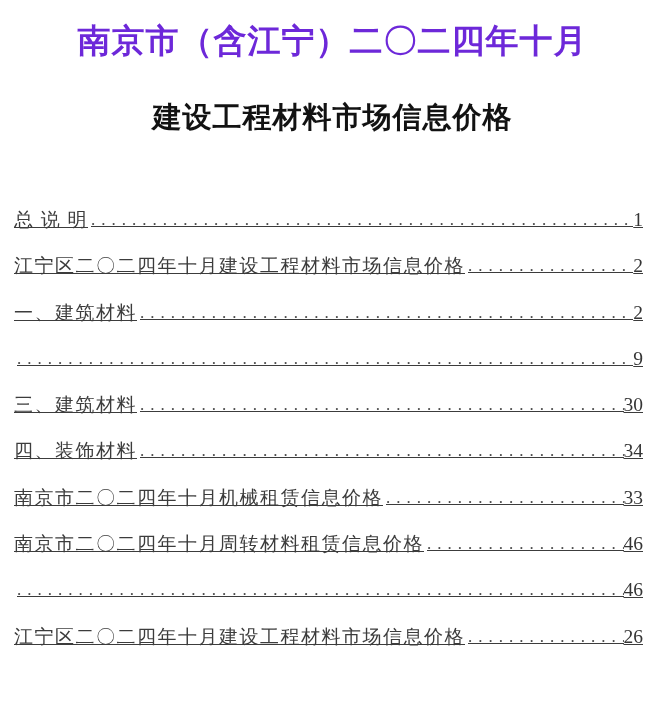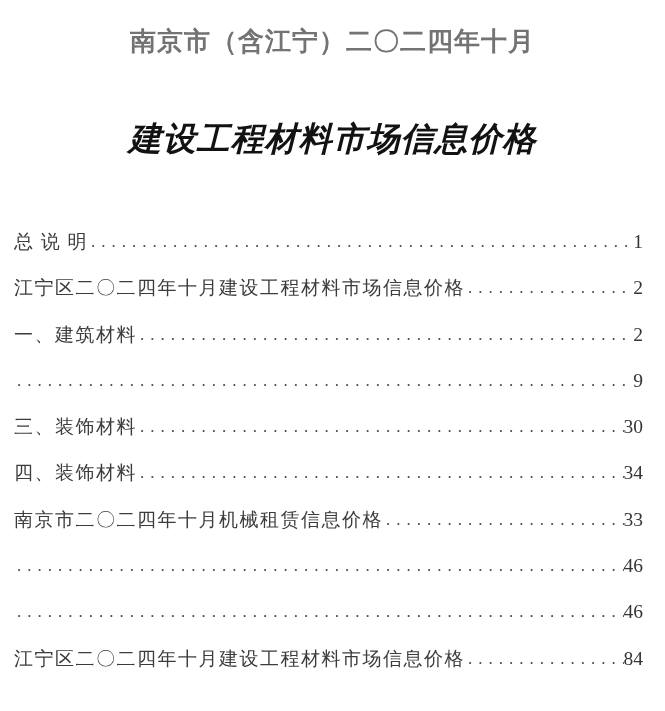--- a/index.html
+++ b/index.html
@@ -13,47 +13,47 @@
     overflow: hidden;
     font-family: "Liberation Serif", serif;
   }
   .title-block {
     text-align: center;
     padding-top: 23px;
   }
   .doc-title-line1 {
     font-family: "Liberation Sans", sans-serif;
     font-weight: bold;
-    font-size: 26px;
+    font-size: 33px;
     line-height: 36px;
     letter-spacing: 1px;
-    color: #737373;
+    color: #6d28d9;
     text-align: center;
   }
   .doc-title-line2 {
-    margin-top: 61px;
+    margin-top: 39px;
     font-family: "Liberation Sans", sans-serif;
     font-weight: bold;
-    font-size: 33px;
+    font-size: 29px;
     line-height: 38px;
     letter-spacing: 1px;
     color: #121212;
-    font-style: italic;
   }
   .toc {
     margin-top: 61px;
     padding: 0 22px 0 14px;
   }
   .toc-row {
     display: flex;
     align-items: flex-start;
     height: 46.3px;
     line-height: 46.3px;
     font-size: 19px;
     color: #3c3c3c;
+    text-decoration: underline;
   }
   .toc-label {
     white-space: nowrap;
     letter-spacing: 1.5px;
     color: #3c3c3c;
   }
   .toc-dots {
     flex: 1;
     overflow: hidden;
     white-space: nowrap;
@@ -95,46 +95,47 @@
     <span class="toc-dots">......................................................................................................................................................</span>
     <span class="toc-page">2</span>
   </div>
 
   <div class="toc-row">
     <span class="toc-dots">......................................................................................................................................................</span>
     <span class="toc-page">9</span>
   </div>
 
   <div class="toc-row">
-    <span class="toc-label">三、装饰材料</span>
+    <span class="toc-label">三、建筑材料</span>
     <span class="toc-dots">......................................................................................................................................................</span>
     <span class="toc-page">30</span>
   </div>
 
   <div class="toc-row">
     <span class="toc-label">四、装饰材料</span>
     <span class="toc-dots">......................................................................................................................................................</span>
     <span class="toc-page">34</span>
   </div>
 
   <div class="toc-row">
     <span class="toc-label">南京市二〇二四年十月机械租赁信息价格</span>
     <span class="toc-dots">......................................................................................................................................................</span>
     <span class="toc-page">33</span>
   </div>
 
   <div class="toc-row">
+    <span class="toc-label">南京市二〇二四年十月周转材料租赁信息价格</span>
     <span class="toc-dots">......................................................................................................................................................</span>
     <span class="toc-page">46</span>
   </div>
 
   <div class="toc-row">
     <span class="toc-dots">......................................................................................................................................................</span>
     <span class="toc-page">46</span>
   </div>
 
   <div class="toc-row">
     <span class="toc-label">江宁区二〇二四年十月建设工程材料市场信息价格</span>
     <span class="toc-dots">......................................................................................................................................................</span>
-    <span class="toc-page">84</span>
+    <span class="toc-page">26</span>
   </div>
 </div>
 </div>
 
 </body></html>

